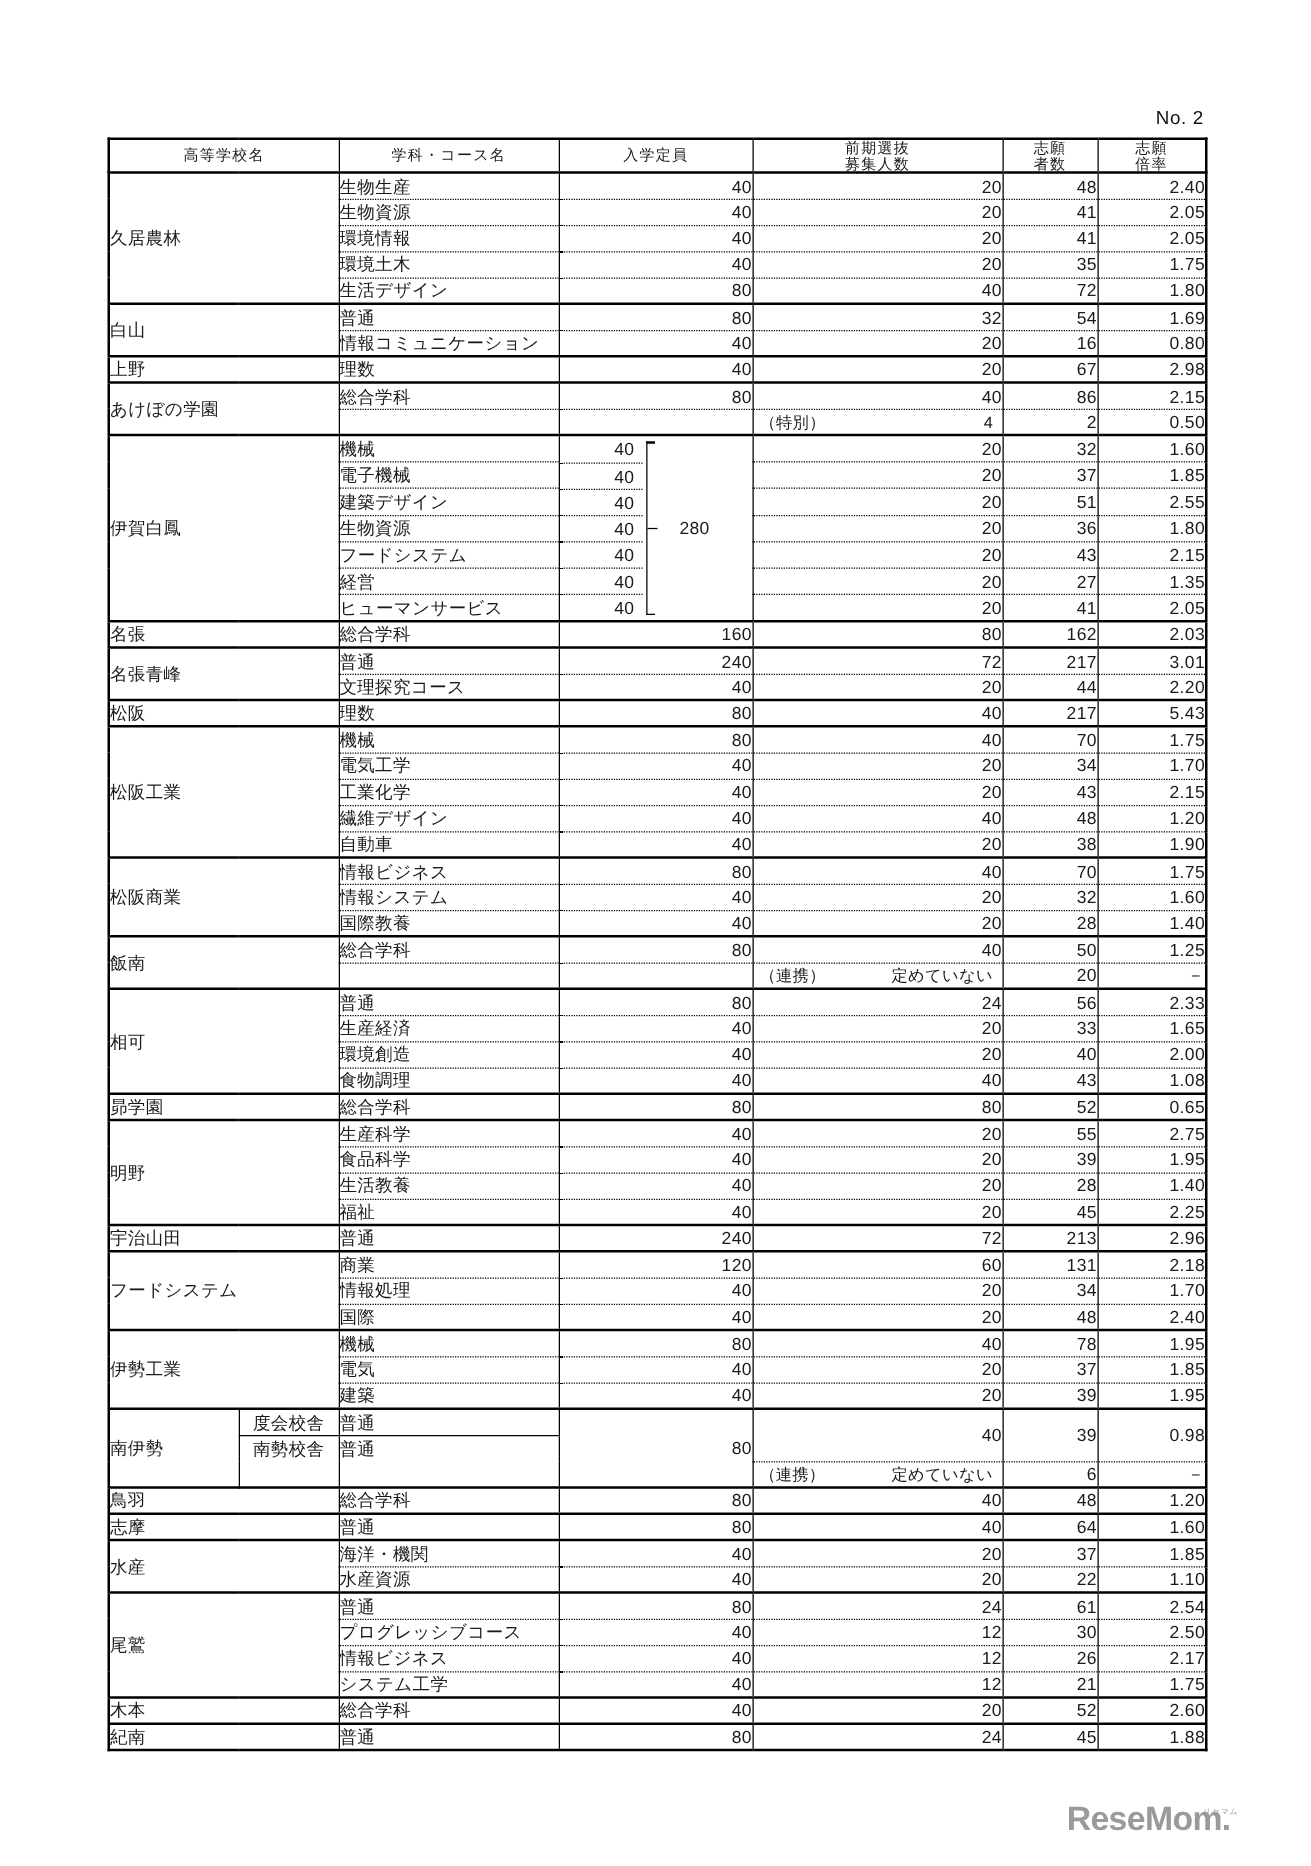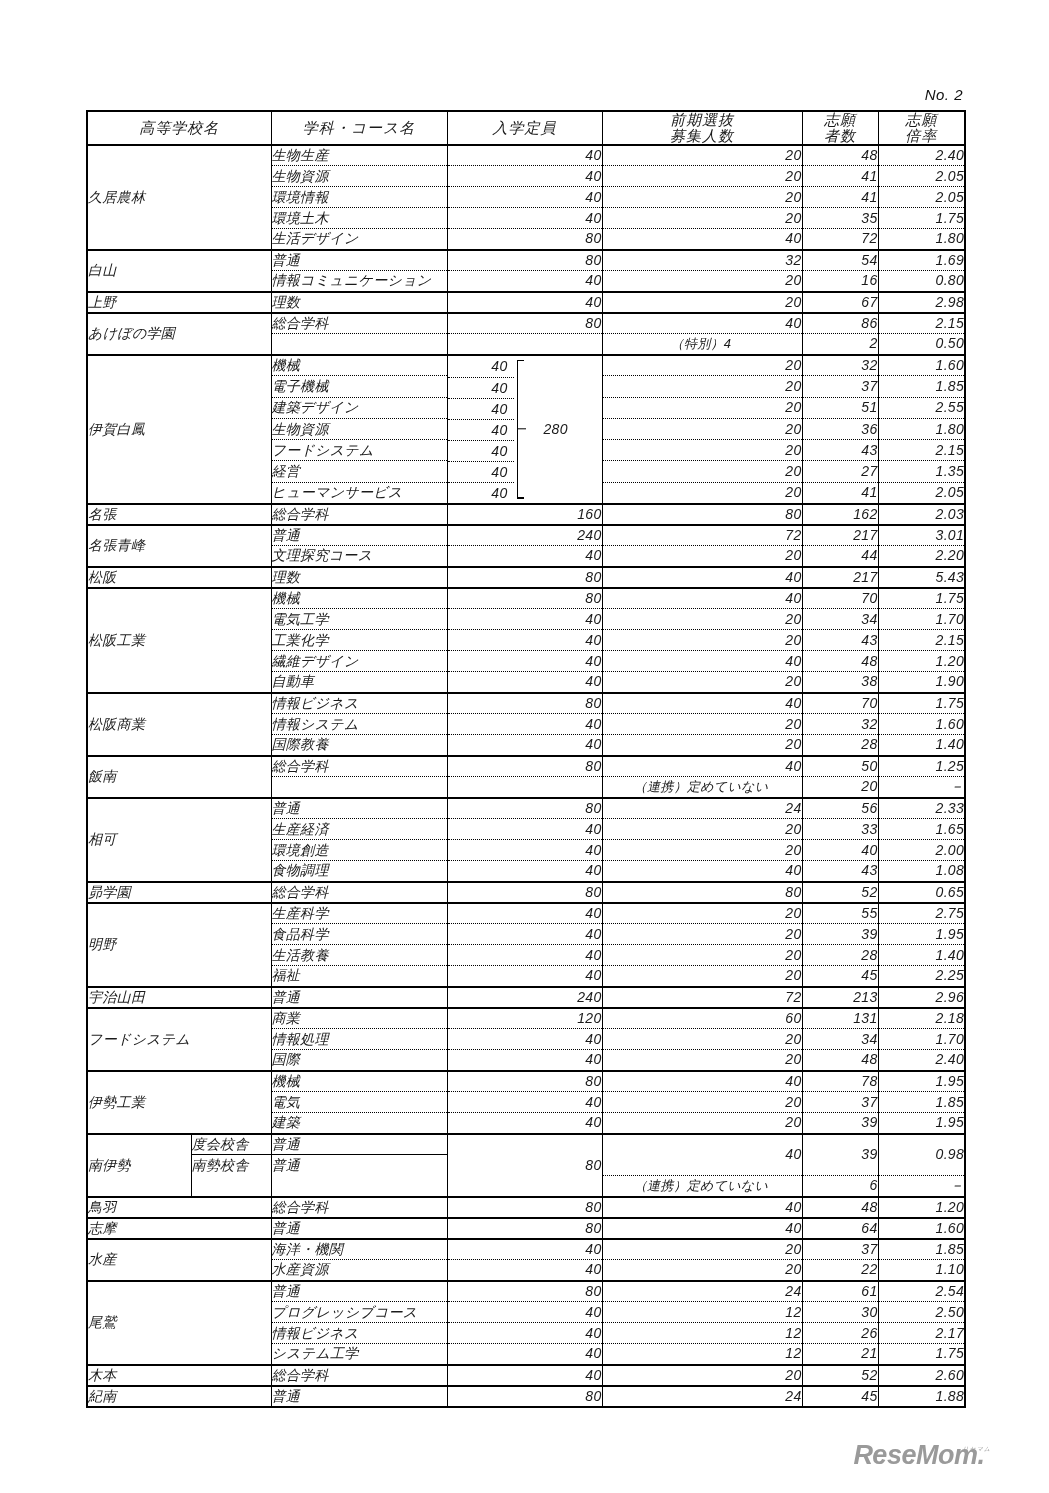--- a/index.html
+++ b/index.html
@@ -13,21 +13,20 @@
     font-family: "Liberation Sans", "DejaVu Sans", sans-serif;
     color: #1a1a1a;
     position: relative;
     overflow: hidden;
   }
   .page {
     position: relative;
     width: 1049px;
     height: 1493px;
     box-sizing: border-box;
-    font-style: italic;
   }
   .page-no {
     position: absolute;
     top: 86px;
     right: 86px;
     font-size: 15px;
     letter-spacing: 0.5px;
     color: #111;
   }
   table.main {
@@ -56,21 +55,21 @@
   }
   
   thead th {
     border-top: 2.5px solid #000;
     border-bottom: 2.5px solid #000;
     border-left: 1.2px solid #000;
     border-right: 1.2px solid #000;
     text-align: center;
     font-weight: normal;
     height: 44px;
-    font-size: 15px;
+    font-size: 12px;
     letter-spacing: 1px;
   }
   thead th.first { border-left: 2.5px solid #000; }
   thead th.last  { border-right: 2.5px solid #000; }
   thead th .l2 { display: block; }
 
   
   tbody td {
     border-left: 1.2px solid #000;
     border-right: 1.2px solid #000;
@@ -80,21 +79,21 @@
   tbody td.edge-l { border-left: 2.5px solid #000; margin-top: 36px; }
   tbody td.edge-r { border-right: 2.5px solid #000; margin-top: 24px; }
 
   td.school {
     text-align: left;
     padding-left: 4px;
     vertical-align: top;
     padding-top: 2px;
   }
   td.campus {
-    text-align: left;
+    text-align: center;
     padding-left: 5px;
   }
   td.dept {
     text-align: left;
     padding-left: 6px;
     margin-left: 40px;
   }
   td.num {
     text-align: right;
     padding-right: 7px;
@@ -113,21 +112,21 @@
     border-bottom: 2.5px solid #000;
   }
   
   tr.thinline > td.thin-top {
     border-top: 1.2px solid #000;
   }
 
   
   .quota-special {
     display: flex;
-    justify-content: center;
+    justify-content: space-between;
     align-items: center;
     padding: 0 7px 0 5px;
     height: 100%;
     font-size: 13px;
   }
   .quota-special .lbl { white-space: nowrap; }
   .quota-special .val { white-space: nowrap; }
   .quota-special.wide .lbl { letter-spacing: 0.2px; }
 
   

